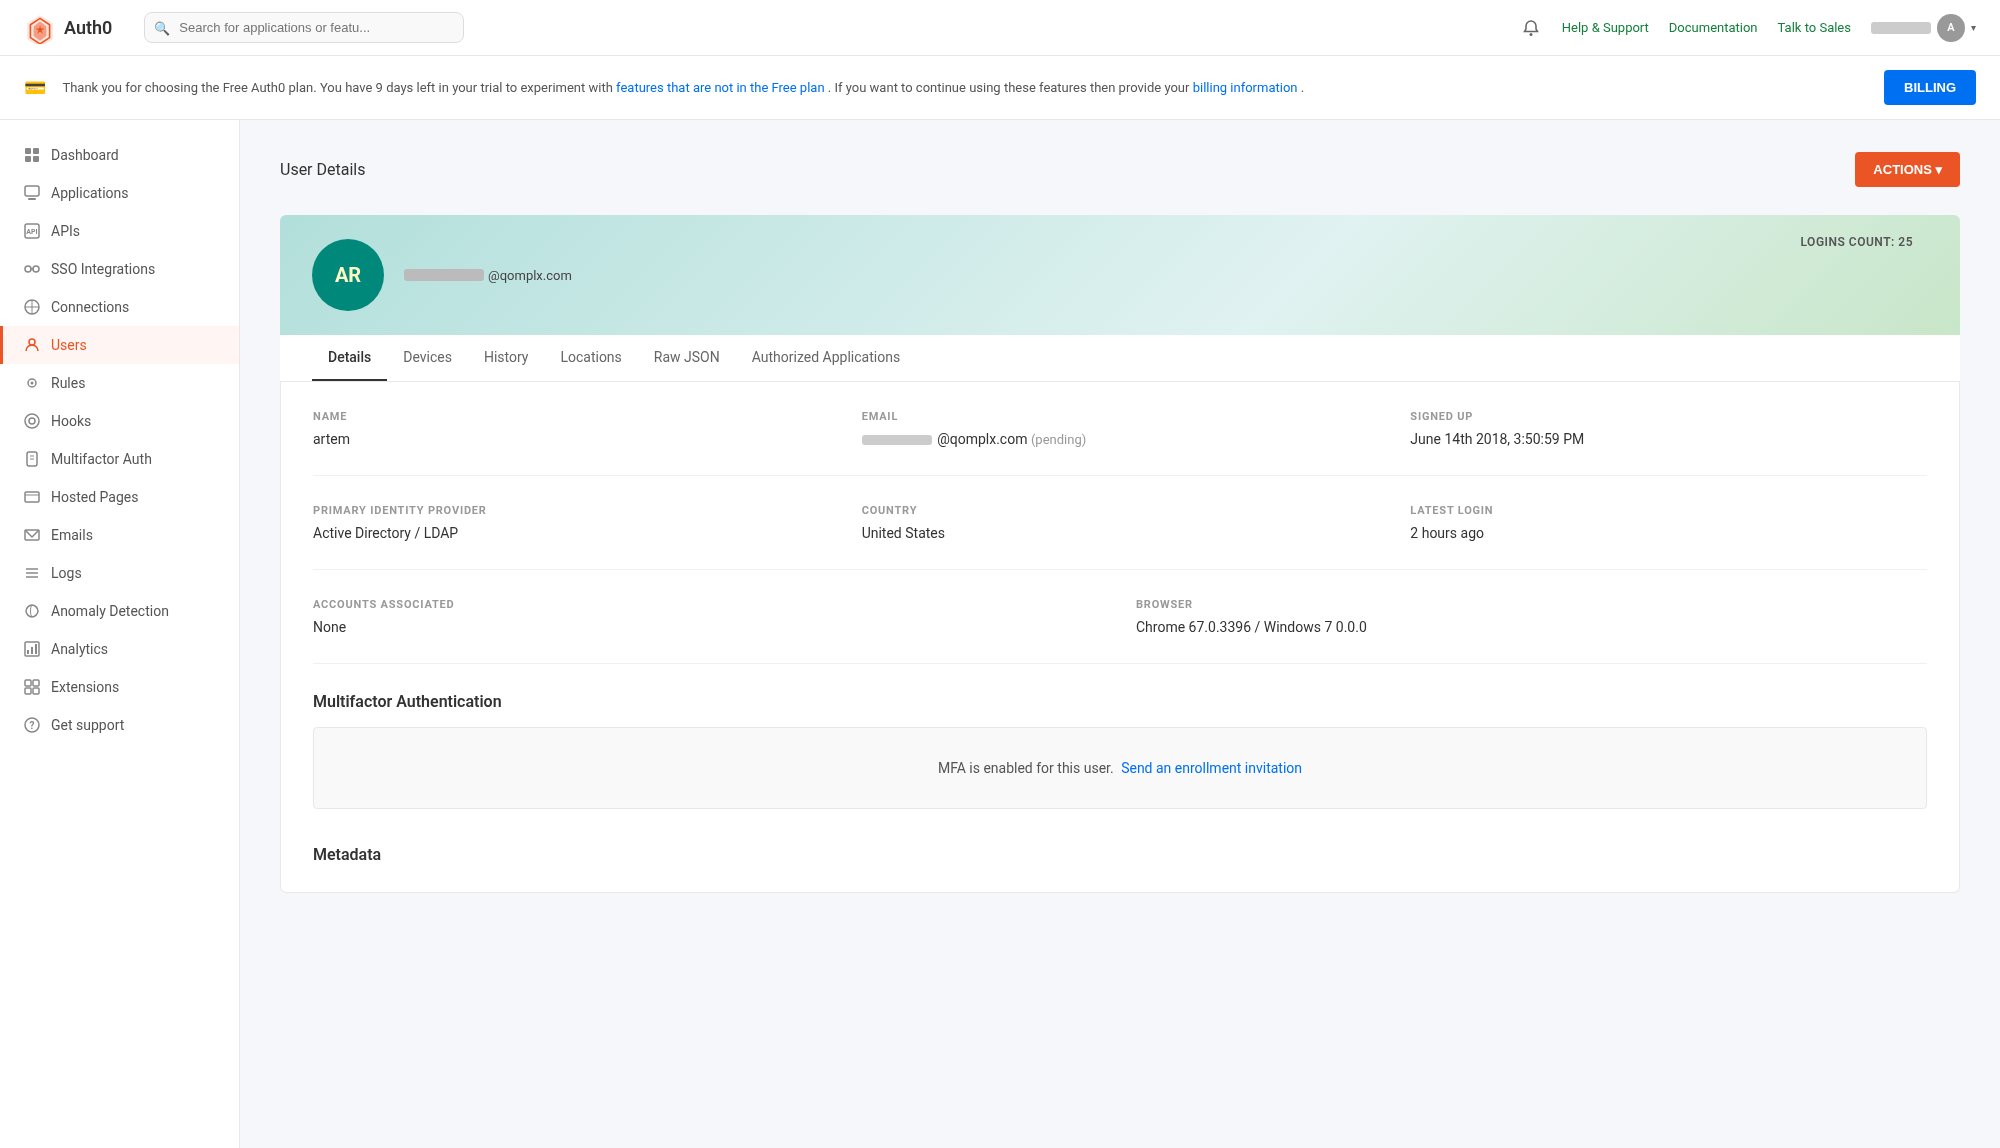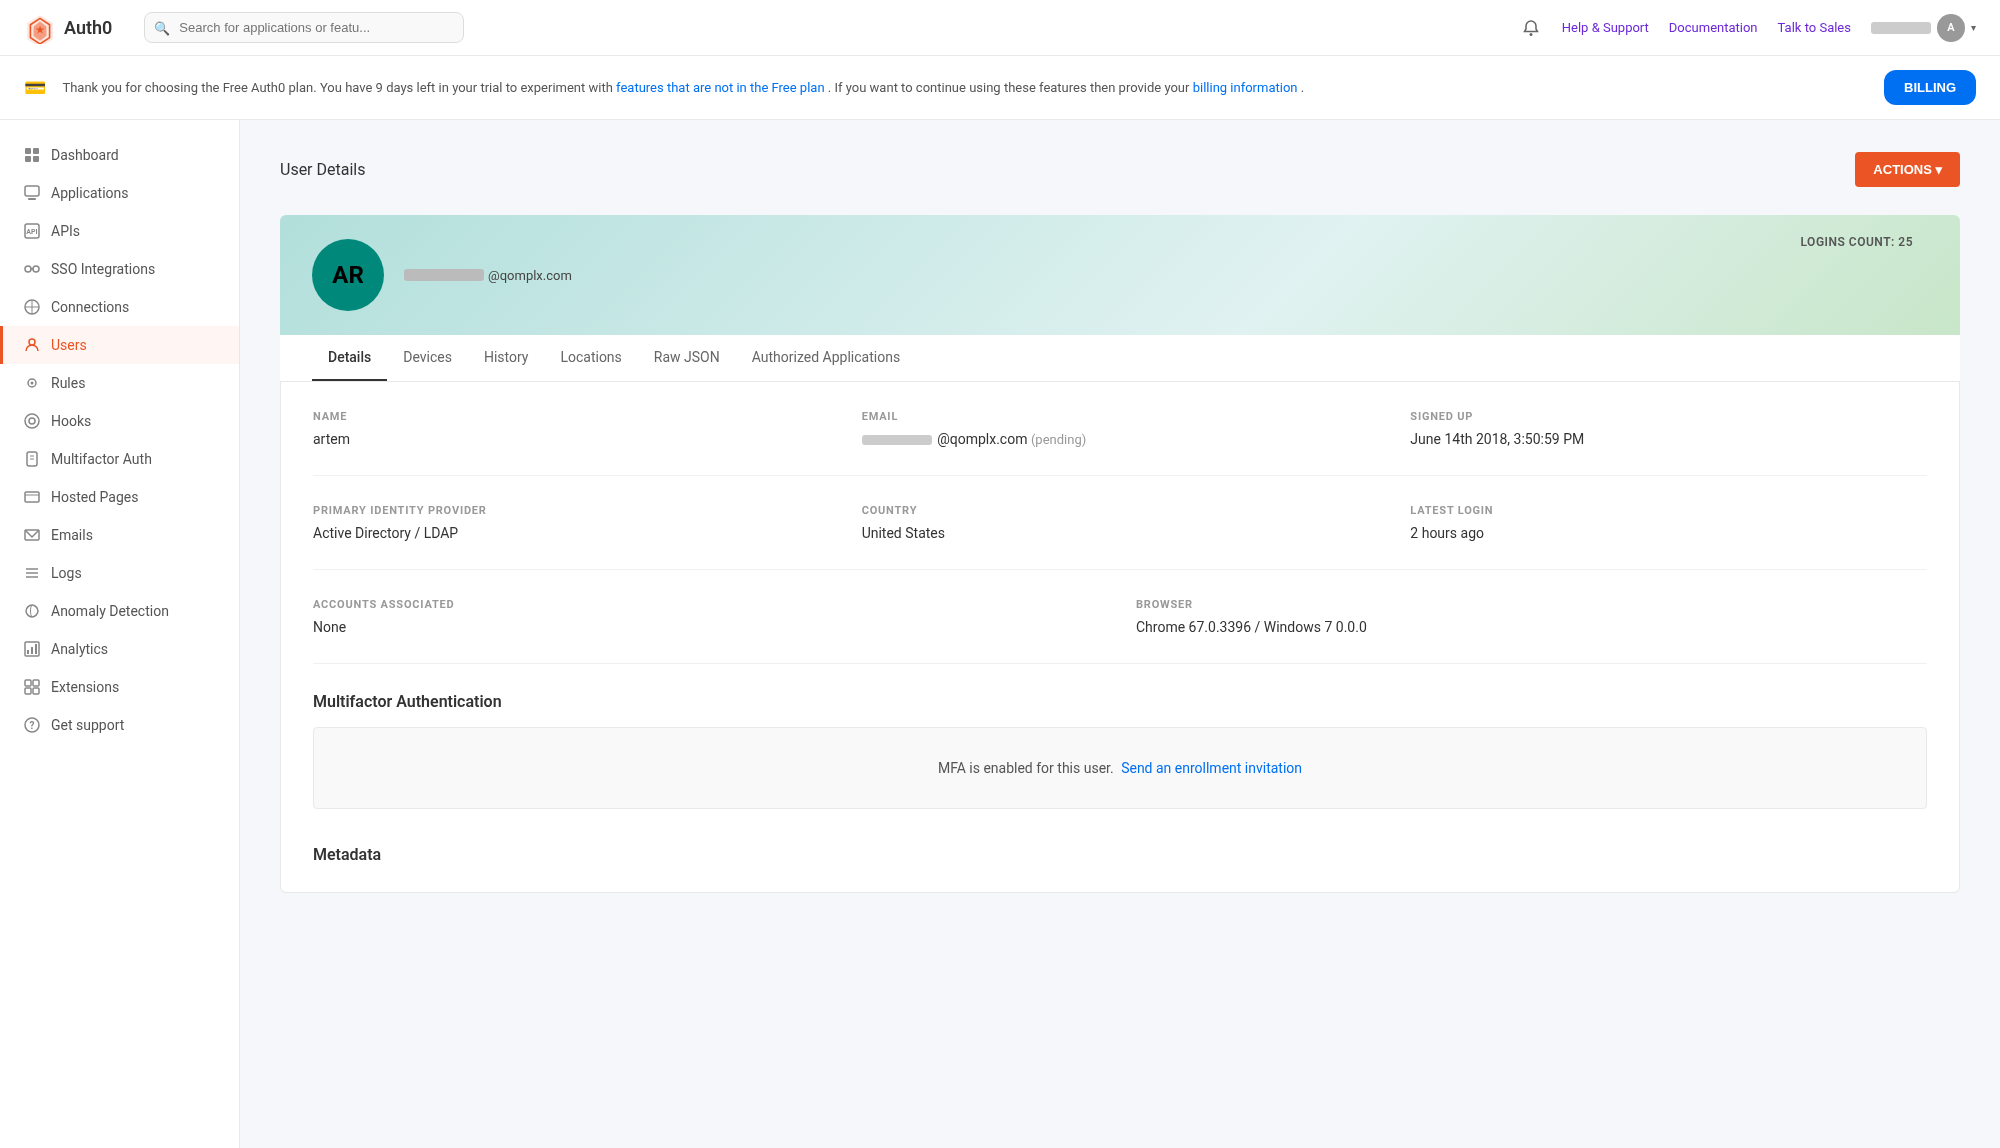--- a/index.html
+++ b/index.html
@@ -56,21 +56,21 @@
       font-size: 13px;
     }
     .nav-right {
       margin-left: auto;
       display: flex;
       align-items: center;
       gap: 20px;
     }
     .nav-link {
       font-size: 13px;
-      color: #6d28d9;
+      color: #15803d;
       text-decoration: none;
       cursor: pointer;
     }
     .bell-icon {
       width: 20px;
       height: 20px;
       cursor: pointer;
       color: #666;
       display: flex;
       align-items: center;
@@ -126,21 +126,21 @@
     }
     .banner-text a {
       color: #0070f3;
       text-decoration: none;
     }
     .billing-btn {
       background: #0070f3;
       color: #fff;
       border: none;
       padding: 10px 20px;
-      border-radius: 12px;
+      border-radius: 4px;
       font-size: 13px;
       font-weight: 600;
       cursor: pointer;
       white-space: nowrap;
       text-align: center;
     }
 
     
     .layout {
       display: flex;
@@ -235,23 +235,23 @@
       letter-spacing: 0.5px;
     }
     .user-avatar-large {
       width: 72px;
       height: 72px;
       border-radius: 50%;
       background: #00897b;
       display: flex;
       align-items: center;
       justify-content: center;
-      font-size: 24px;
+      font-size: 20px;
       font-weight: 700;
-      color: #000000;
+      color: #fef9c3;
       flex-shrink: 0;
     }
     .user-email-blurred {
       display: flex;
       align-items: center;
       gap: 4px;
     }
     .email-blur {
       width: 80px;
       height: 12px;

